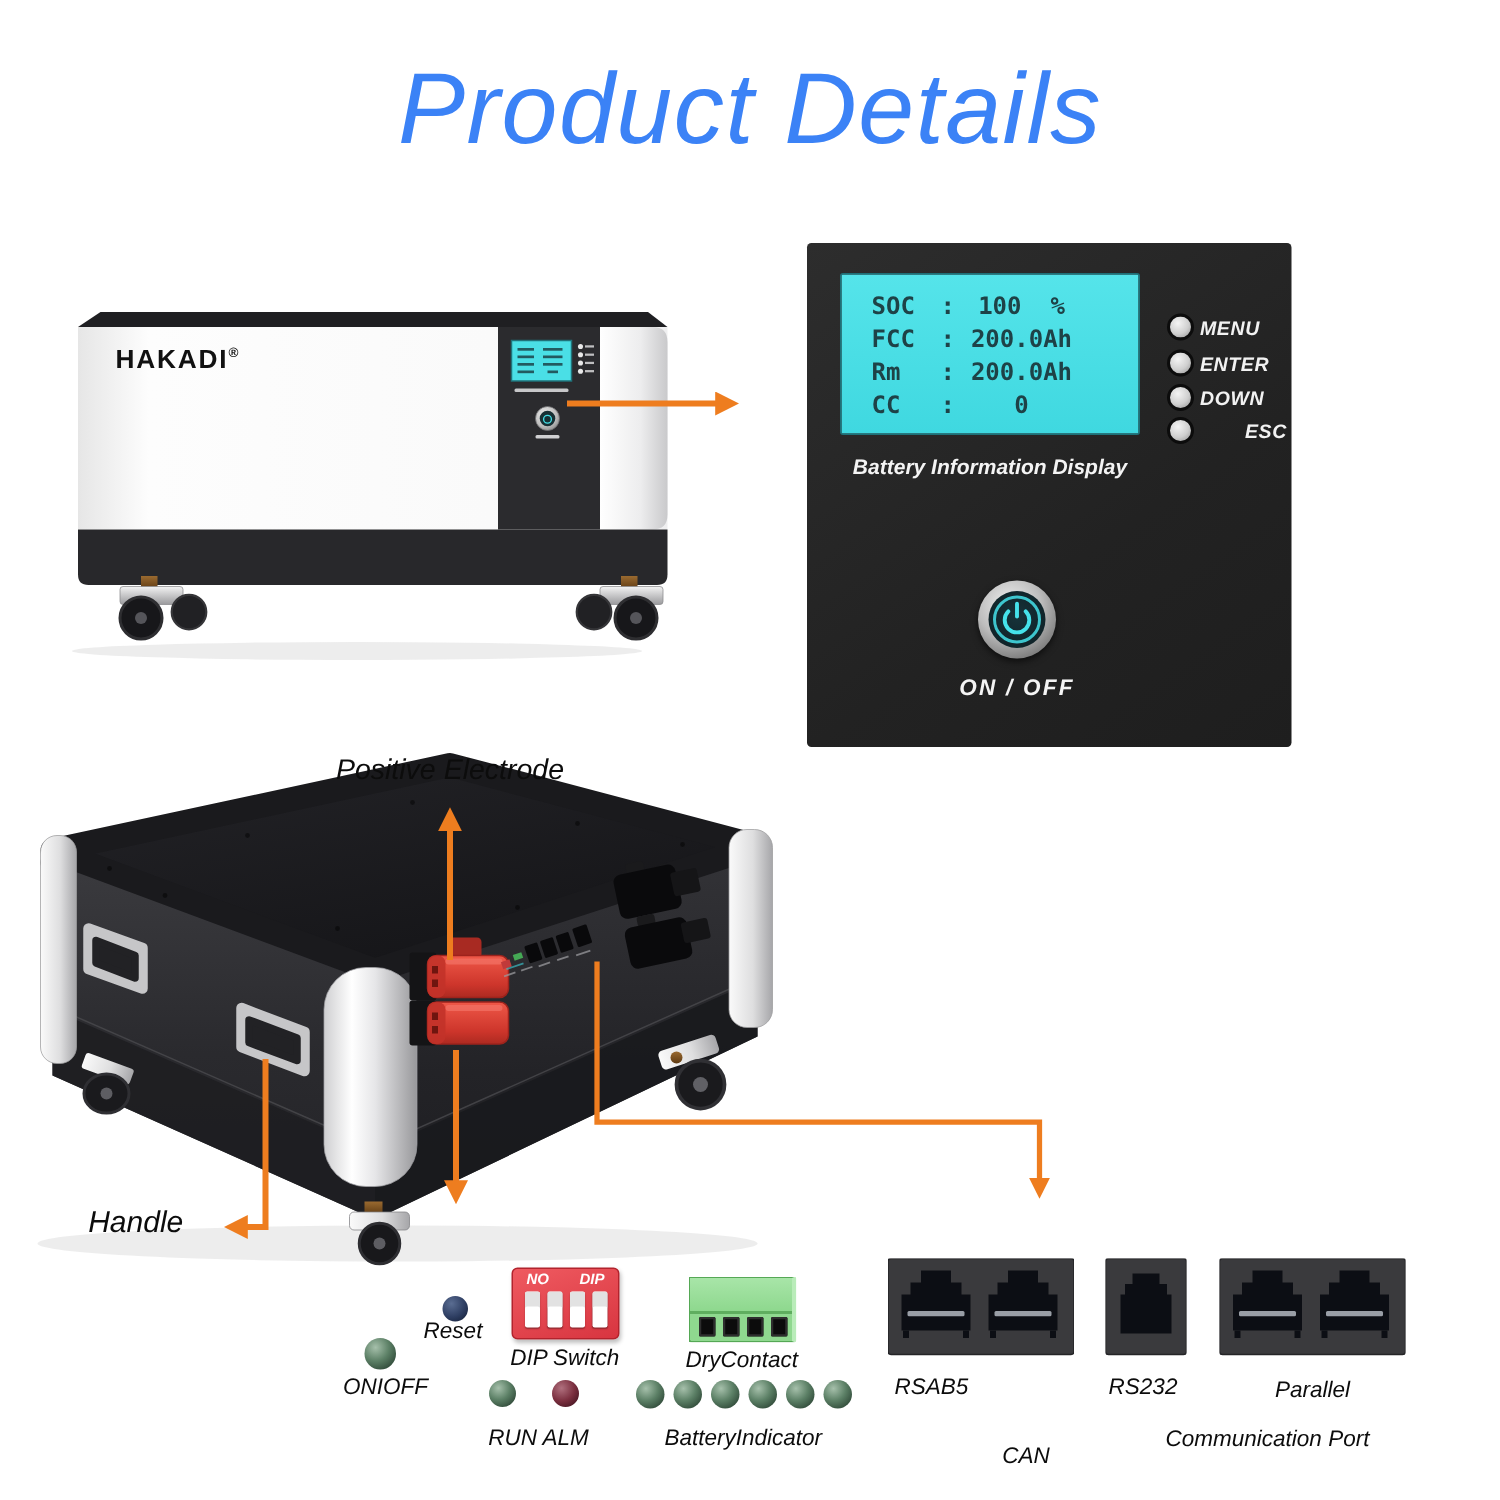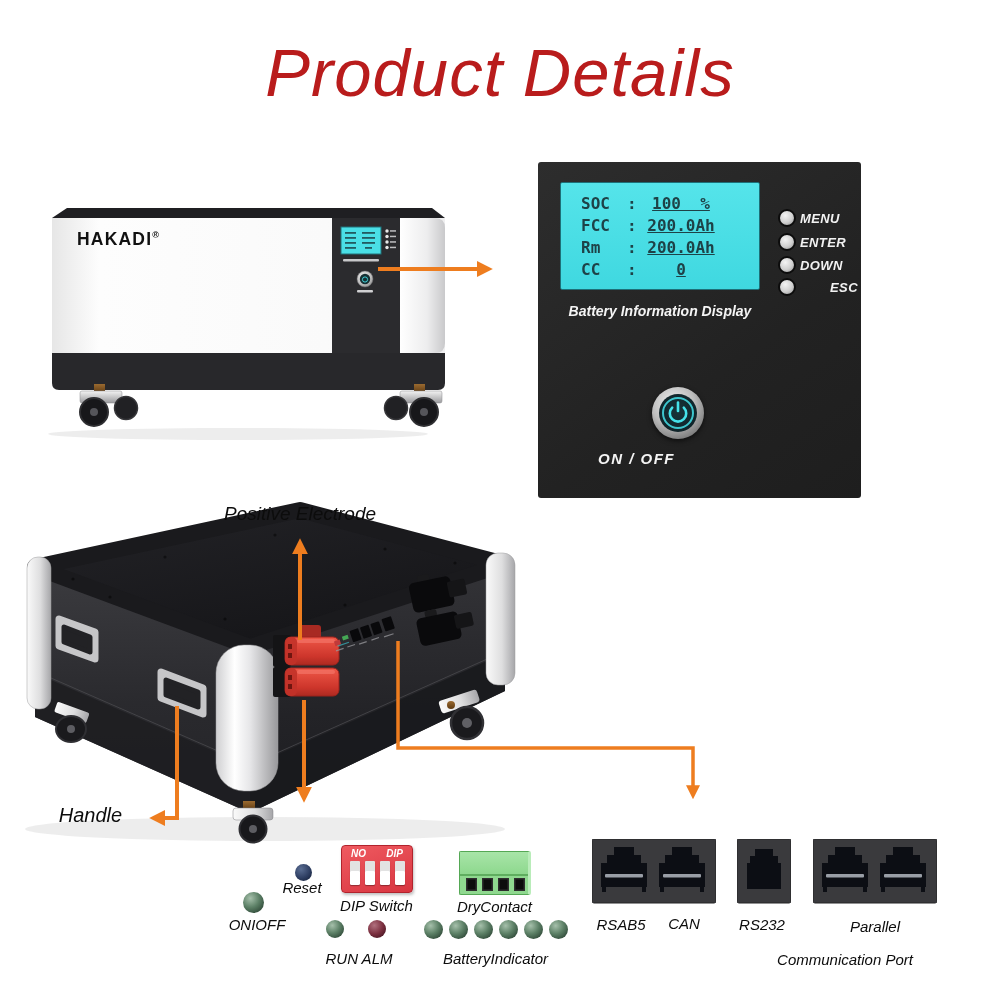--- a/index.html
+++ b/index.html
@@ -1,44 +1,44 @@
 <!DOCTYPE html>
 <html><head>
 <meta charset="utf-8">
 <style>
   html,body{margin:0;padding:0;background:#fff;}
   #page{position:relative;width:1000px;height:1000px;background:#fff;overflow:hidden;
         font-family:"Liberation Sans", sans-serif;}
   .abs{position:absolute;}
   #title{left:0;top:34px;width:1000px;text-align:center;font-size:67px;font-style:italic;
-         font-weight:500;color:#b91c1c;letter-spacing:1px;}
+         font-weight:500;color:#3b82f6;letter-spacing:1px;}
   
   #panel{left:538px;top:162px;width:323px;height:336px;background:linear-gradient(145deg,#2d2d2d,#222 60%,#1e1e1e);
          border-radius:3px;}
   #screen{position:absolute;left:22px;top:20px;width:200px;height:108px;
           background:linear-gradient(180deg,#55e4ea,#3fd8e0);border:1px solid #1d7078;border-radius:2px;
           padding:9px 0 0 0;box-sizing:border-box;}
   .srow{display:flex;align-items:center;height:22px;padding-left:20px;
         font-family:"DejaVu Sans Mono",monospace;font-weight:bold;font-size:16px;color:#1e4247;}
   .srow .sl{width:46px;}
   .srow .sc{width:14px;}
-  .srow .sv{flex:1;text-align:center;white-space:pre;padding-right:38px;text-decoration:underline;}
+  .srow .sv{flex:1;text-align:center;white-space:pre;padding-right:38px;}
   .mbtn-row{position:absolute;left:240px;display:flex;align-items:center;gap:4px;}
   .mbtn{width:18px;height:18px;border-radius:50%;
         background:radial-gradient(circle at 38% 32%,#f4f4f4,#cfcfcf 55%,#8f8f8f);
         border:2px solid #0c0c0c;box-sizing:border-box;}
   .mlab{color:#f2f2f2;font-size:13px;font-weight:bold;font-style:italic;letter-spacing:.4px;}
   #caption{position:absolute;left:10px;top:141px;width:224px;text-align:center;color:#f4f4f4;
            font-size:14px;font-weight:bold;font-style:italic;}
   #pwr{position:absolute;left:114px;top:225px;width:52px;height:52px;border-radius:50%;
        background:radial-gradient(circle at 40% 32%,#f0f0f0,#bdbdbd 45%,#6f6f6f 85%,#4a4a4a);
        box-shadow:0 2px 5px rgba(0,0,0,.6);}
   #pwr-inner{position:absolute;left:7px;top:7px;width:38px;height:38px;border-radius:50%;
        background:radial-gradient(circle at 50% 45%,#17333a,#0f2227 80%);}
-  #pwr-label{position:absolute;left:60px;top:288px;width:160px;color:#f4f4f4;
+  #pwr-label{position:absolute;left:60px;top:288px;width:160px;text-align:center;color:#f4f4f4;
        font-size:15px;font-weight:bold;font-style:italic;letter-spacing:1.5px;}
   
   .lbl{position:absolute;font-style:italic;color:#0c0c0c;text-align:center;z-index:6;}
   .big{font-size:19px;}
   .sm{font-size:15px;}
   
   .led{position:absolute;border-radius:50%;z-index:4;}
   .led-green{background:radial-gradient(circle at 35% 30%,#a6c0ab,#5c8066 45%,#35503e 78%,#27382d);}
   .led-red{background:radial-gradient(circle at 35% 30%,#b0707e,#7b2f3f 50%,#471623 85%);}
   .led-navy{background:radial-gradient(circle at 35% 30%,#5a6d92,#2e3e62 55%,#1a2641 85%);}
@@ -419,18 +419,18 @@
     </g>
     <g transform="translate(67,8)">
       <path d="M13,0 h20 v8 h7 v8 h6 v24 h-46 v-24 h6 v-8 h7 z" fill="#0c0e14"></path>
       <rect x="4" y="27" width="38" height="3.5" rx="1" fill="#a9aeb6" opacity=".9"></rect>
       <rect x="1" y="40" width="4" height="5" fill="#0c0e14"></rect>
         <rect x="41" y="40" width="4" height="5" fill="#0c0e14"></rect>
     </g>
   </svg>
 
   <div class="lbl sm" style="left:581px;top:916px;width:80px;">RSAB5</div>
-  <div class="lbl sm" style="left:644px;top:915px;width:80px;">CAN</div>
+  <div class="lbl sm" style="left:644px;top:962px;width:80px;">CAN</div>
   <div class="lbl sm" style="left:722px;top:916px;width:80px;">RS232</div>
   <div class="lbl sm" style="left:805px;top:918px;width:140px;">Parallel</div>
   <div class="lbl sm" style="left:750px;top:951px;width:190px;">Communication Port</div>
 
 </div>
 
 </body></html>

